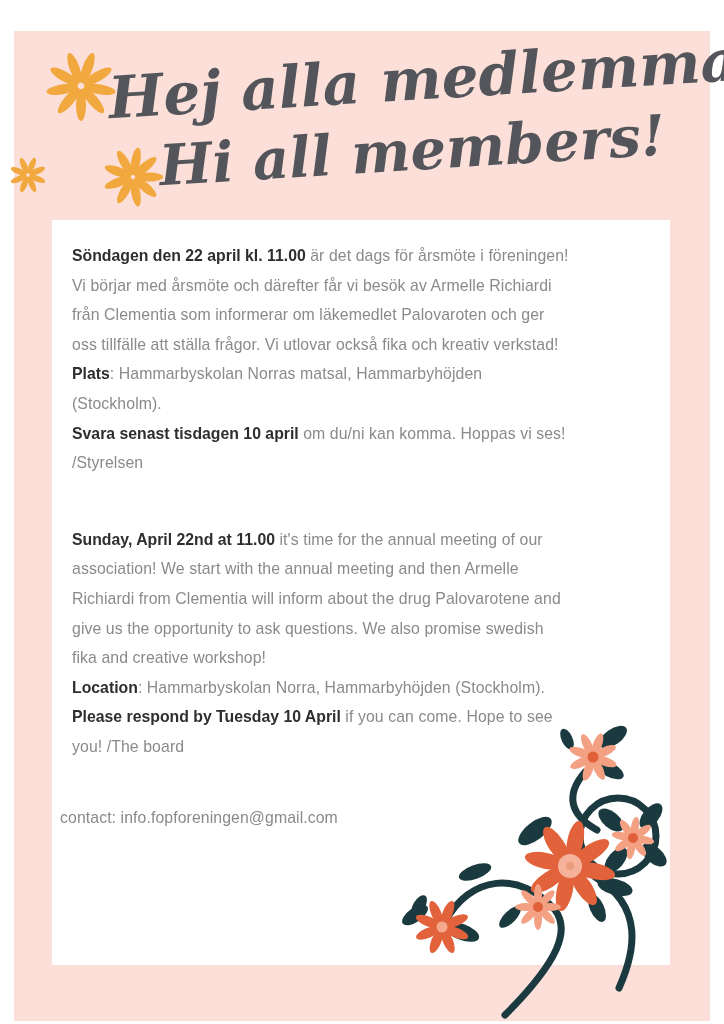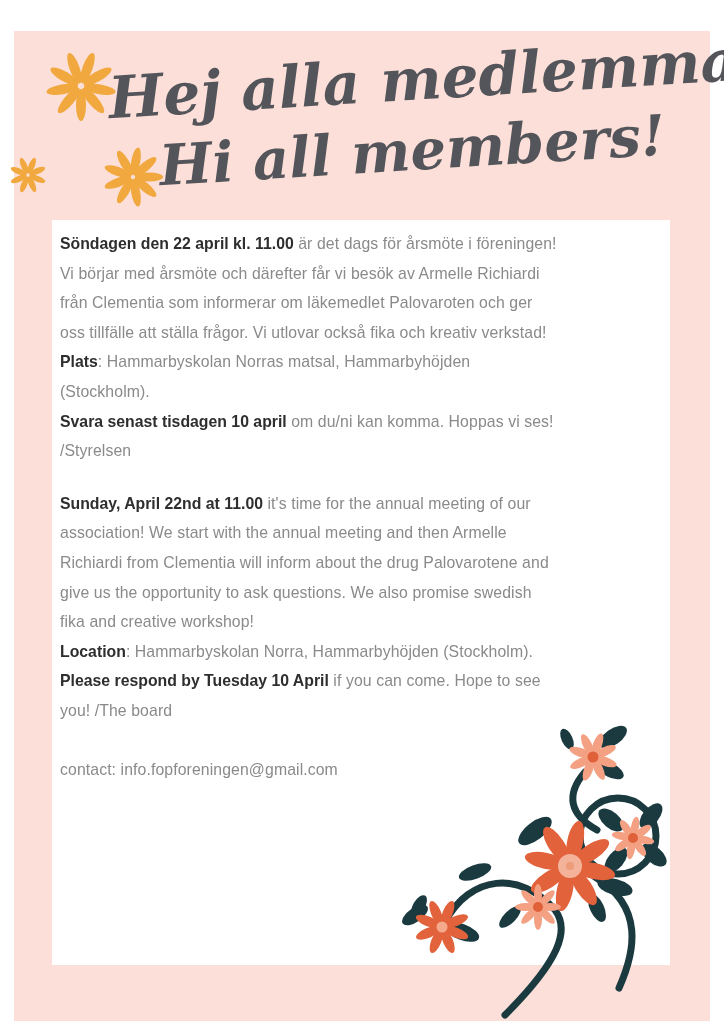--- a/index.html
+++ b/index.html
@@ -18,21 +18,21 @@
     font-family:"DejaVu Serif",serif;font-style:italic;font-weight:bold;
     transform:rotate(-3.5deg);
   }
   .title-line1{font-size:58px;line-height:72px;white-space:nowrap;}
   .title-line2{font-size:56px;line-height:68px;white-space:nowrap;}
   .content-box{
     position:absolute;left:52px;top:220px;width:618px;height:745px;
     background:var(--c-boxWhite);z-index:1;
     padding:9px 8px 0 8px;box-sizing:border-box;
   }
-  .para{margin:0;}
+  .para{margin:12px;}
   .line{
     white-space:nowrap;height:29.6px;line-height:29.6px;
     font-size:17px;color:var(--c-text);letter-spacing:0.1px;
     transform:scaleX(0.93);transform-origin:0 50%;
   }
   .line .b{font-weight:700;color:var(--c-textBold);letter-spacing:0;}
   .spacer1{height:23px;}
   .spacer2{height:29px;}
   .contact-line{
     white-space:nowrap;height:29.6px;line-height:29.6px;

